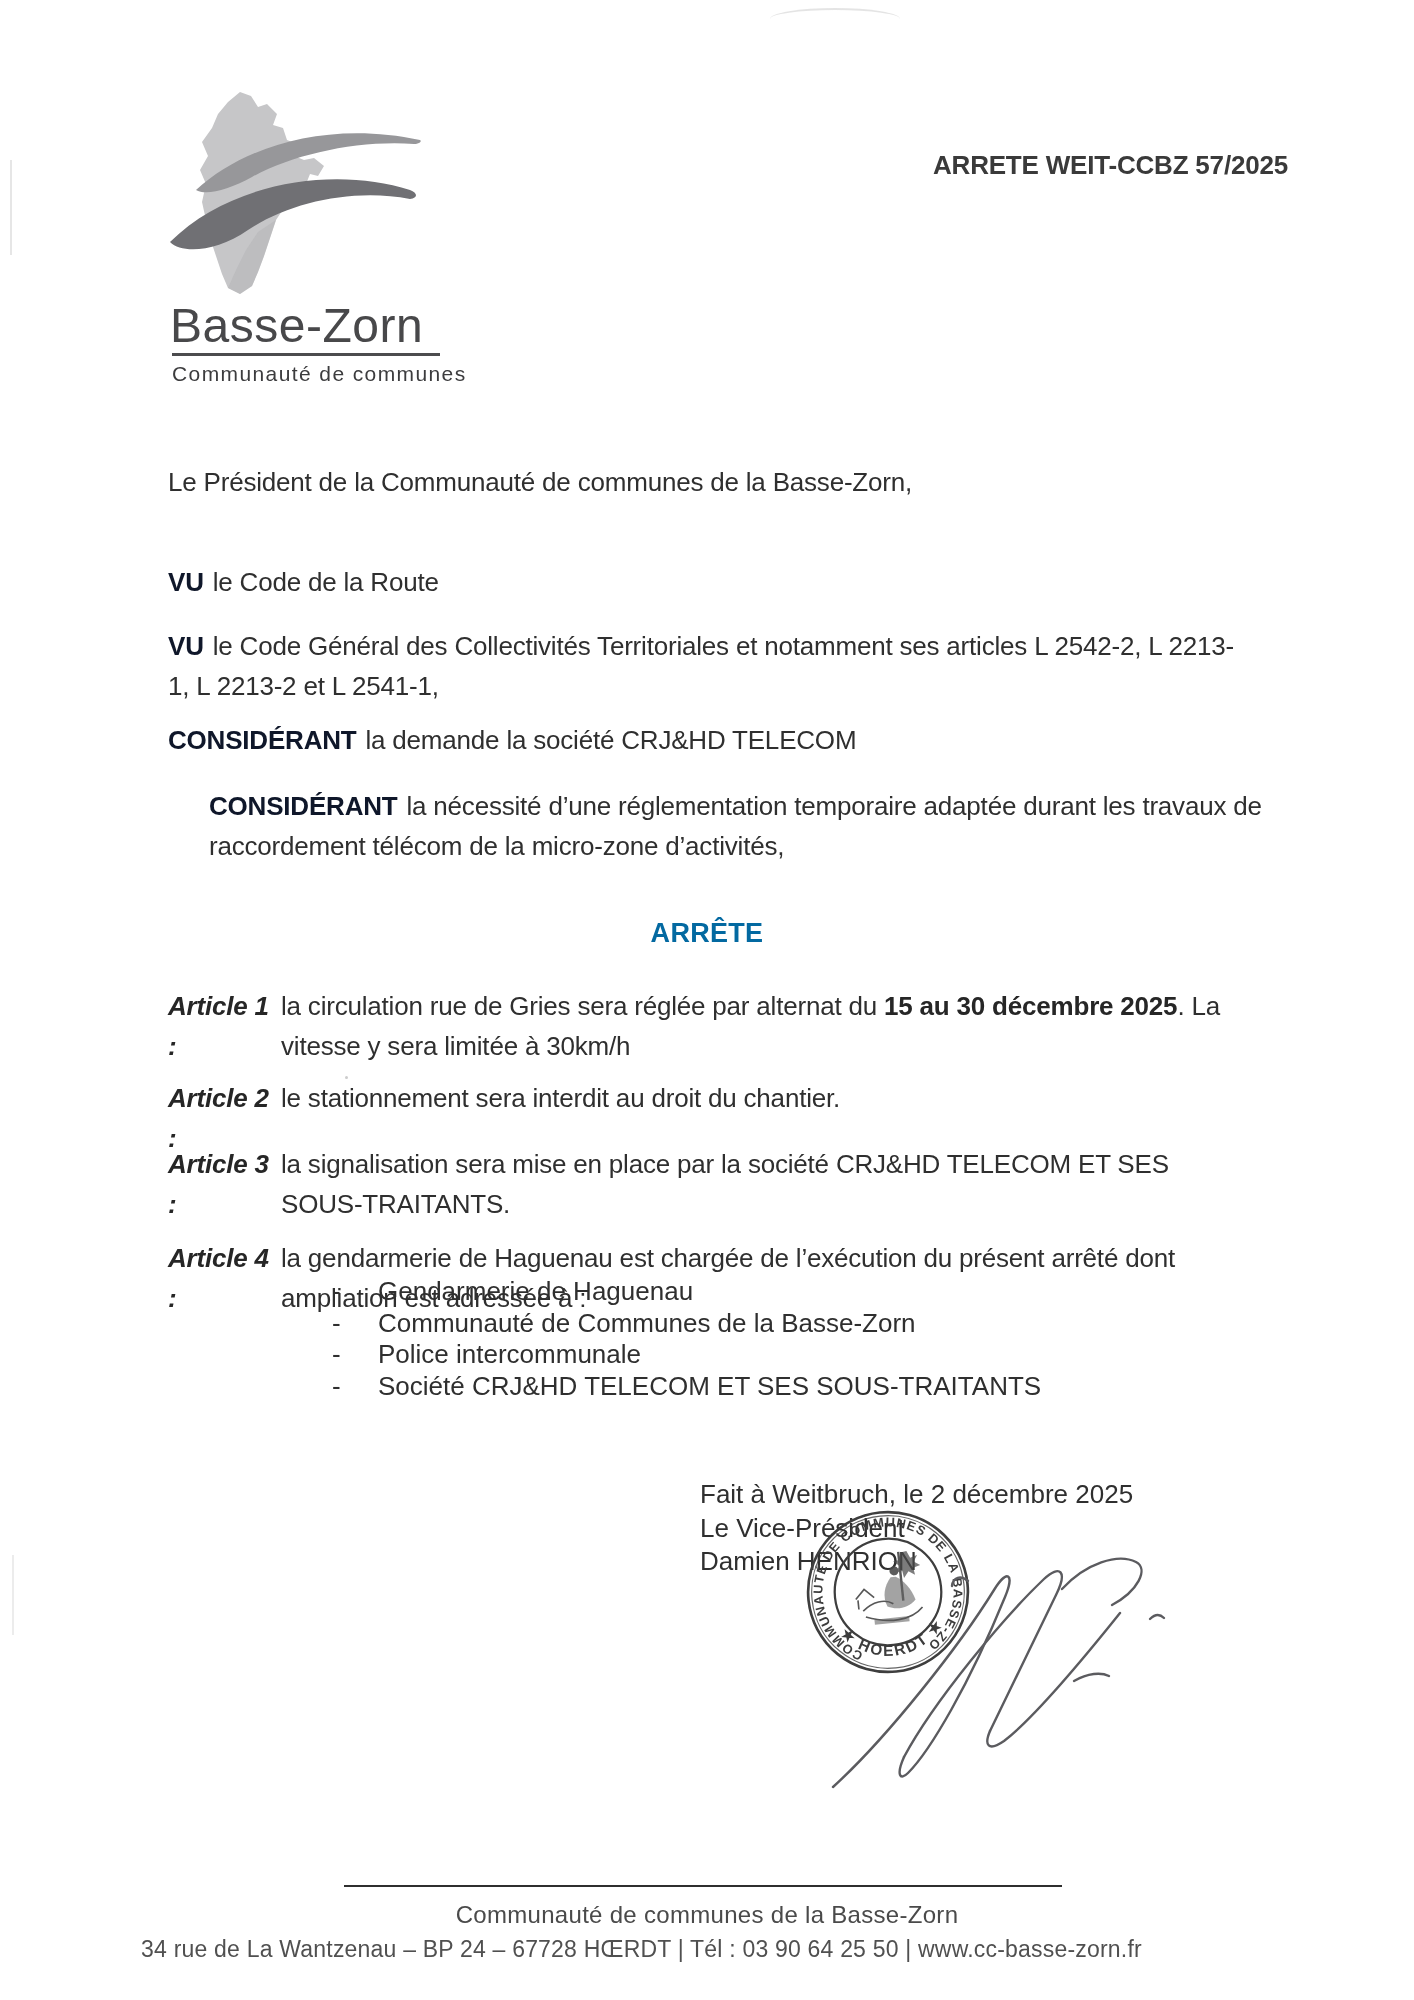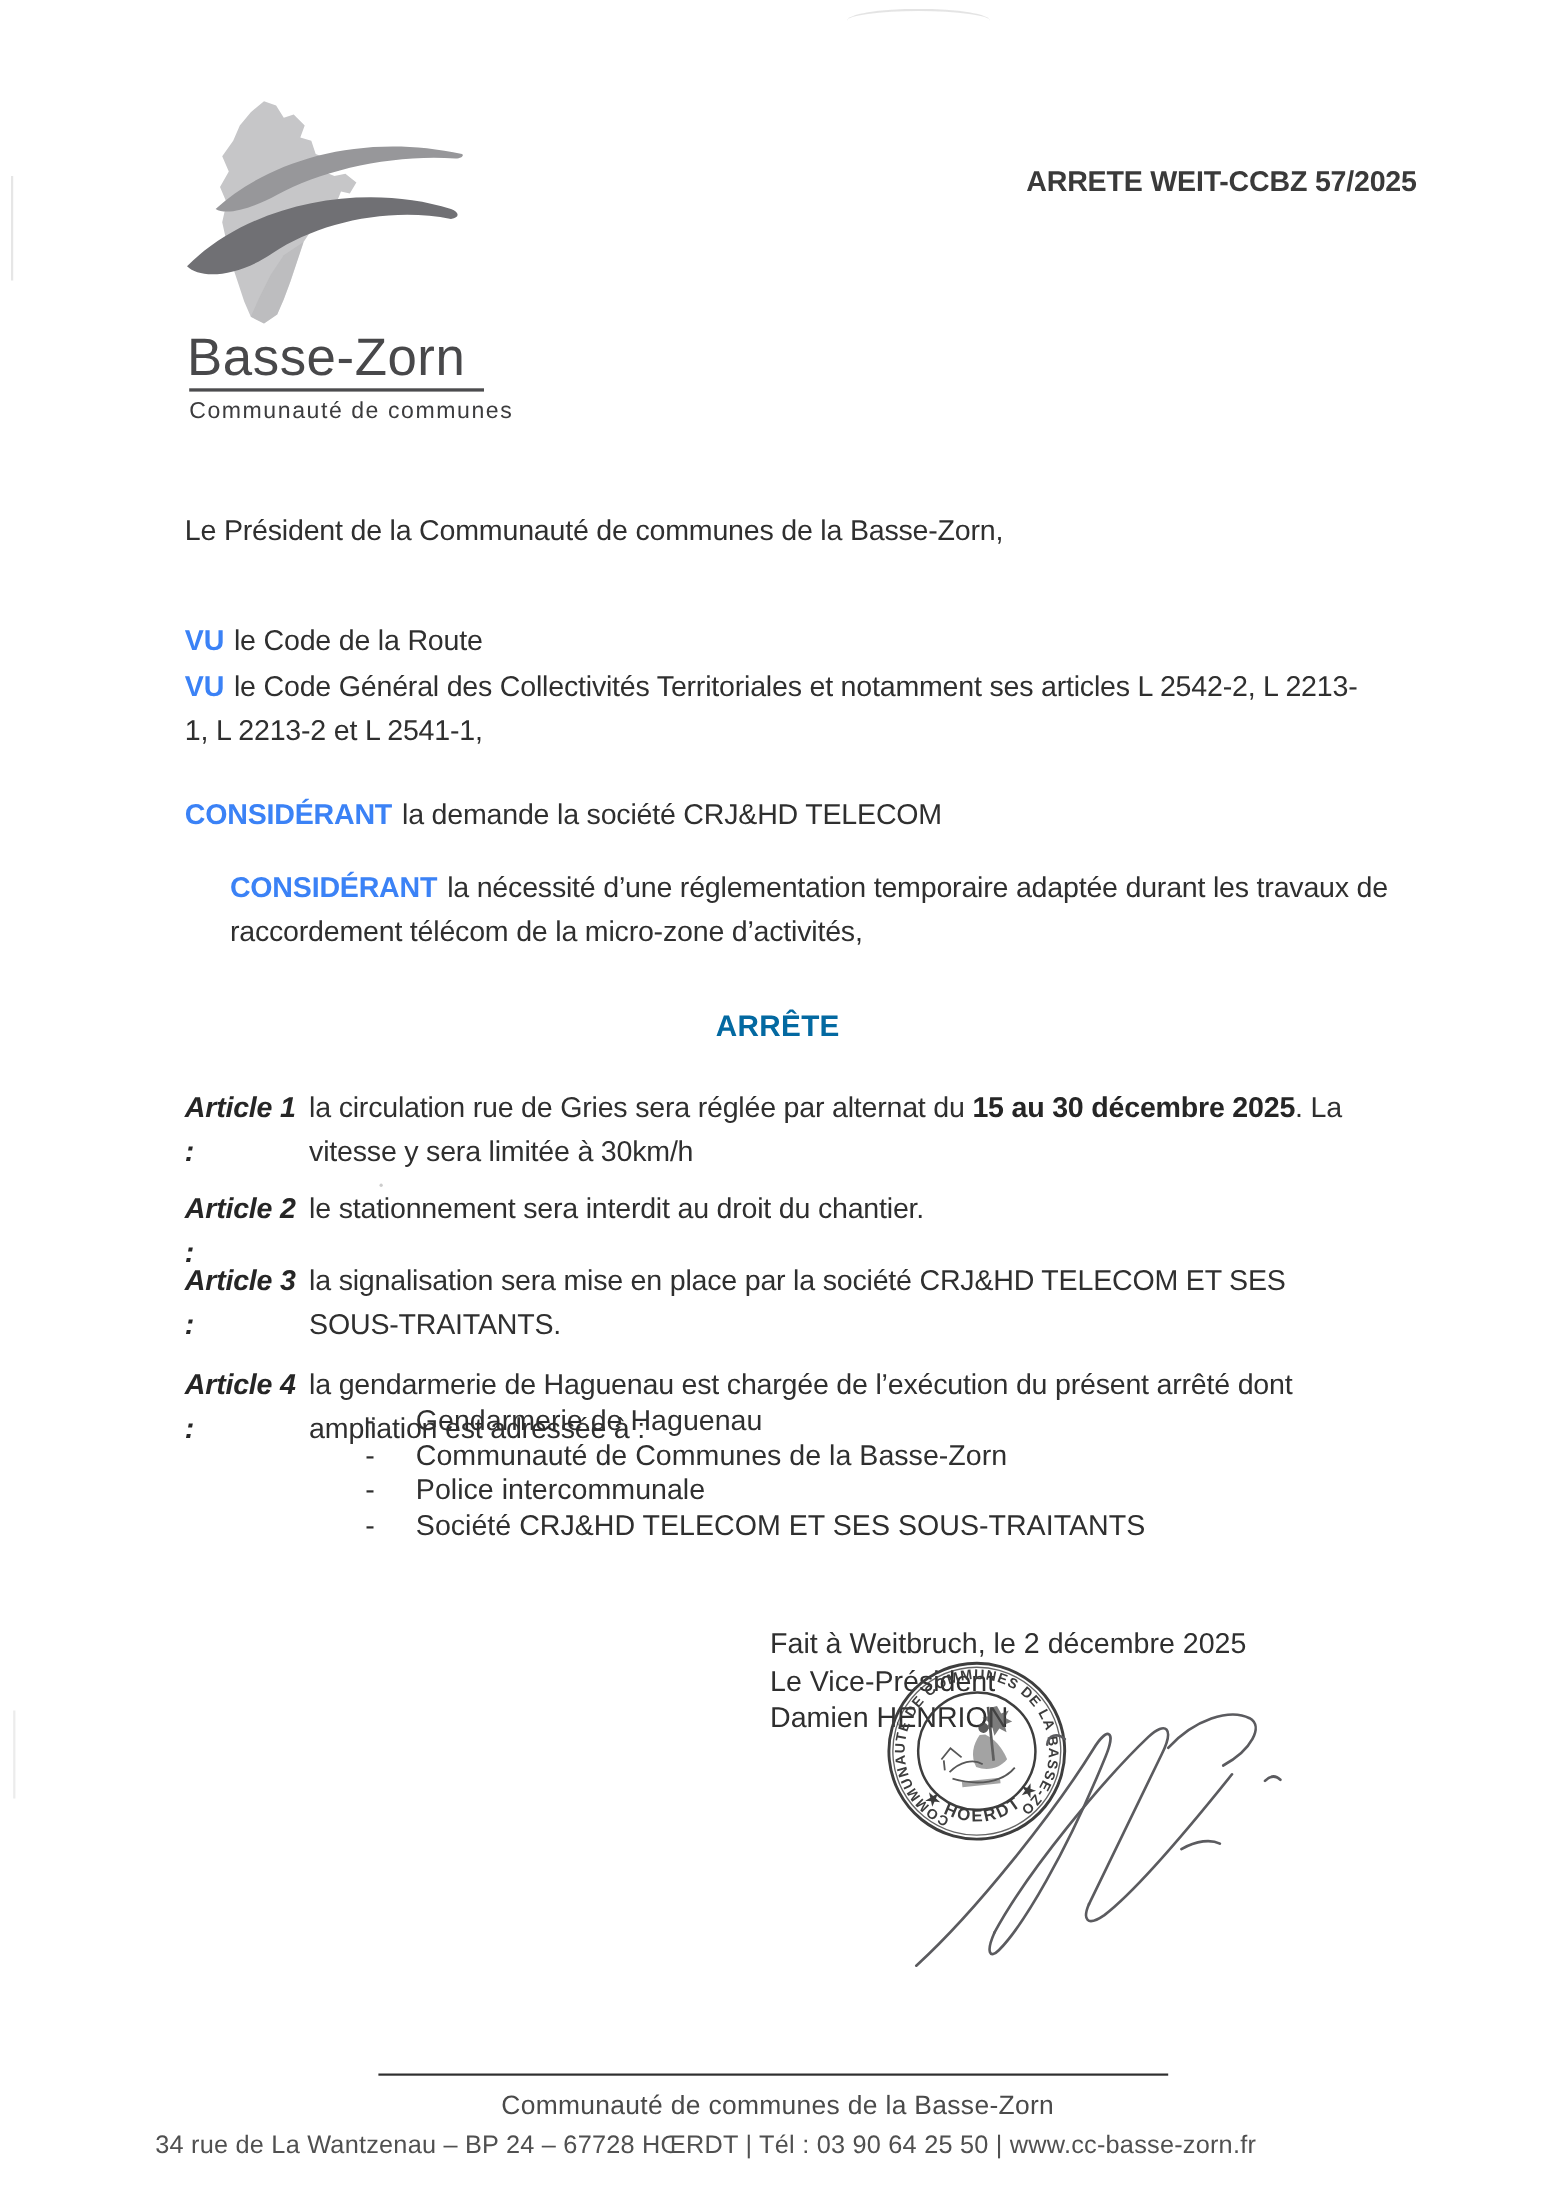--- a/index.html
+++ b/index.html
@@ -1,23 +1,23 @@
 <!DOCTYPE html>
 <html><head>
 <meta charset="utf-8">
 <style>
   html,body{margin:0;padding:0;background:#ffffff;}
   .page{position:relative;width:1414px;height:2000px;background:#ffffff;overflow:hidden;
         font-family:"Liberation Sans", sans-serif;color:#2f2f2f;}
   .b{font-weight:bold;color:#262626;}
   .para{position:absolute;left:168px;width:1085px;font-size:26px;line-height:40px;letter-spacing:-0.2px;}
-  .lbl{font-weight:bold;color:#3b82f6;margin-right:9px;}
+  .lbl{font-weight:bold;color:#0f172a;margin-right:9px;}
   .intro{top:462px;}
   .r1{top:562px;}
-  .r2{top:604px;}
+  .r2{top:626px;}
   .r3{top:720px;}
   .r4{top:786px;margin-left:41px;}
   .heading{position:absolute;left:0;top:918px;width:1414px;text-align:center;
            font-size:27px;font-weight:bold;letter-spacing:0.3px;color:#0369a1;}
   .article{display:flex;width:1082px;}
   .art-label{flex:0 0 113px;font-weight:bold;color:#262626;font-style:italic;}
   .art-text{flex:1;}
   .a1{top:986px;}
   .a2{top:1078px;}
   .a3{top:1144px;}

